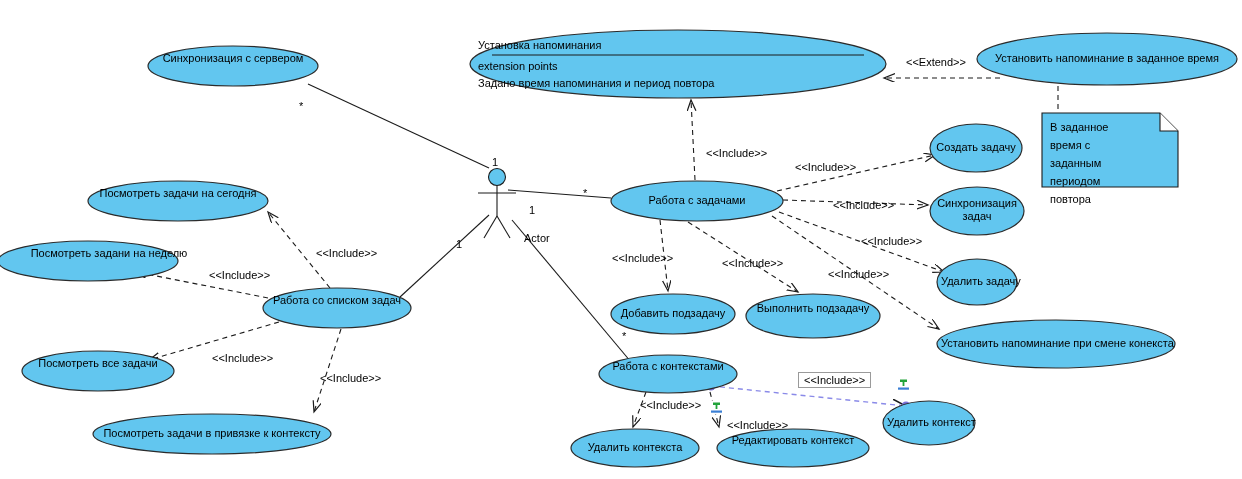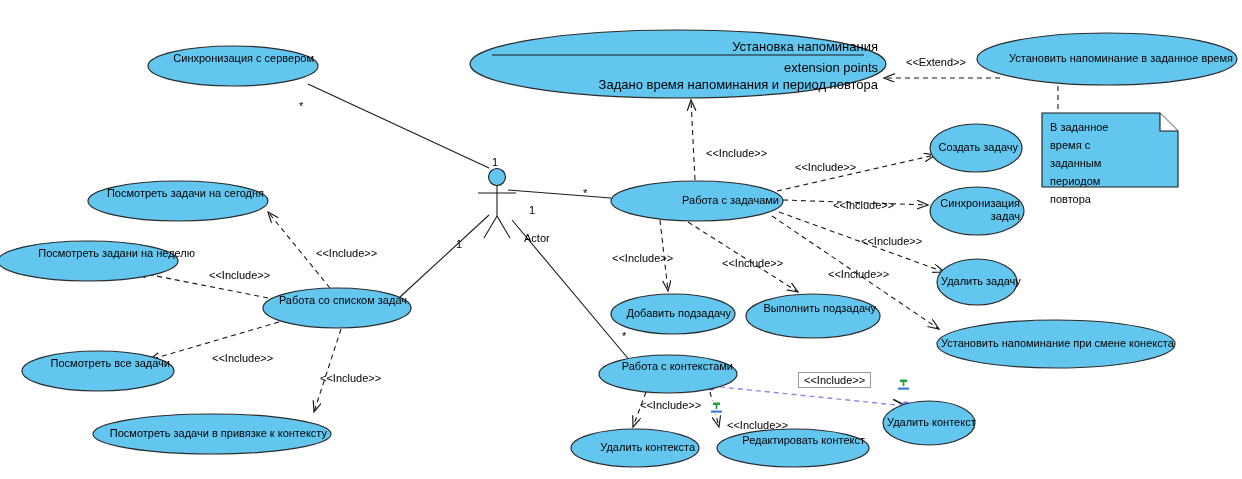--- a/index.html
+++ b/index.html
@@ -1,21 +1,21 @@
 <!DOCTYPE html>
 <html><head>
 <meta charset="utf-8">
 <style>
   html,body{margin:0;padding:0;background:#ffffff;}
   body{font-family:"Liberation Sans","DejaVu Sans",sans-serif;}
   #canvas{position:relative;width:1242px;height:479px;background:#fff;overflow:hidden;}
   svg#diagram{position:absolute;left:0;top:0;width:1242px;height:479px;}
   .uc-label{
     position:absolute;
-    text-align:right;
+    text-align:center;
     color:#000;
     font-size:11px;
     line-height:13px;
     pointer-events:none;
     white-space:nowrap;
   }
   .uc-label.wrap{white-space:normal;}
   .edge-label{
     position:absolute;
     font-size:11px;
@@ -44,22 +44,22 @@
     position:absolute;
     font-size:11px;
     color:#000;
     background:#ffffff;
     border:1px solid #9a9a9a;
     padding:1px 5px;
   }
   .pin-icon{position:absolute;width:13px;height:13px;}
   .ep-title{
     position:absolute;
-    font-size:13px;
-    text-align:right;
+    font-size:11px;
+    text-align:left;
     color:#000;
     white-space:nowrap;
   }
   .ep-bold{font-weight:normal;}
 </style>
 </head>
 <body>
 
 <div id="canvas">
 

